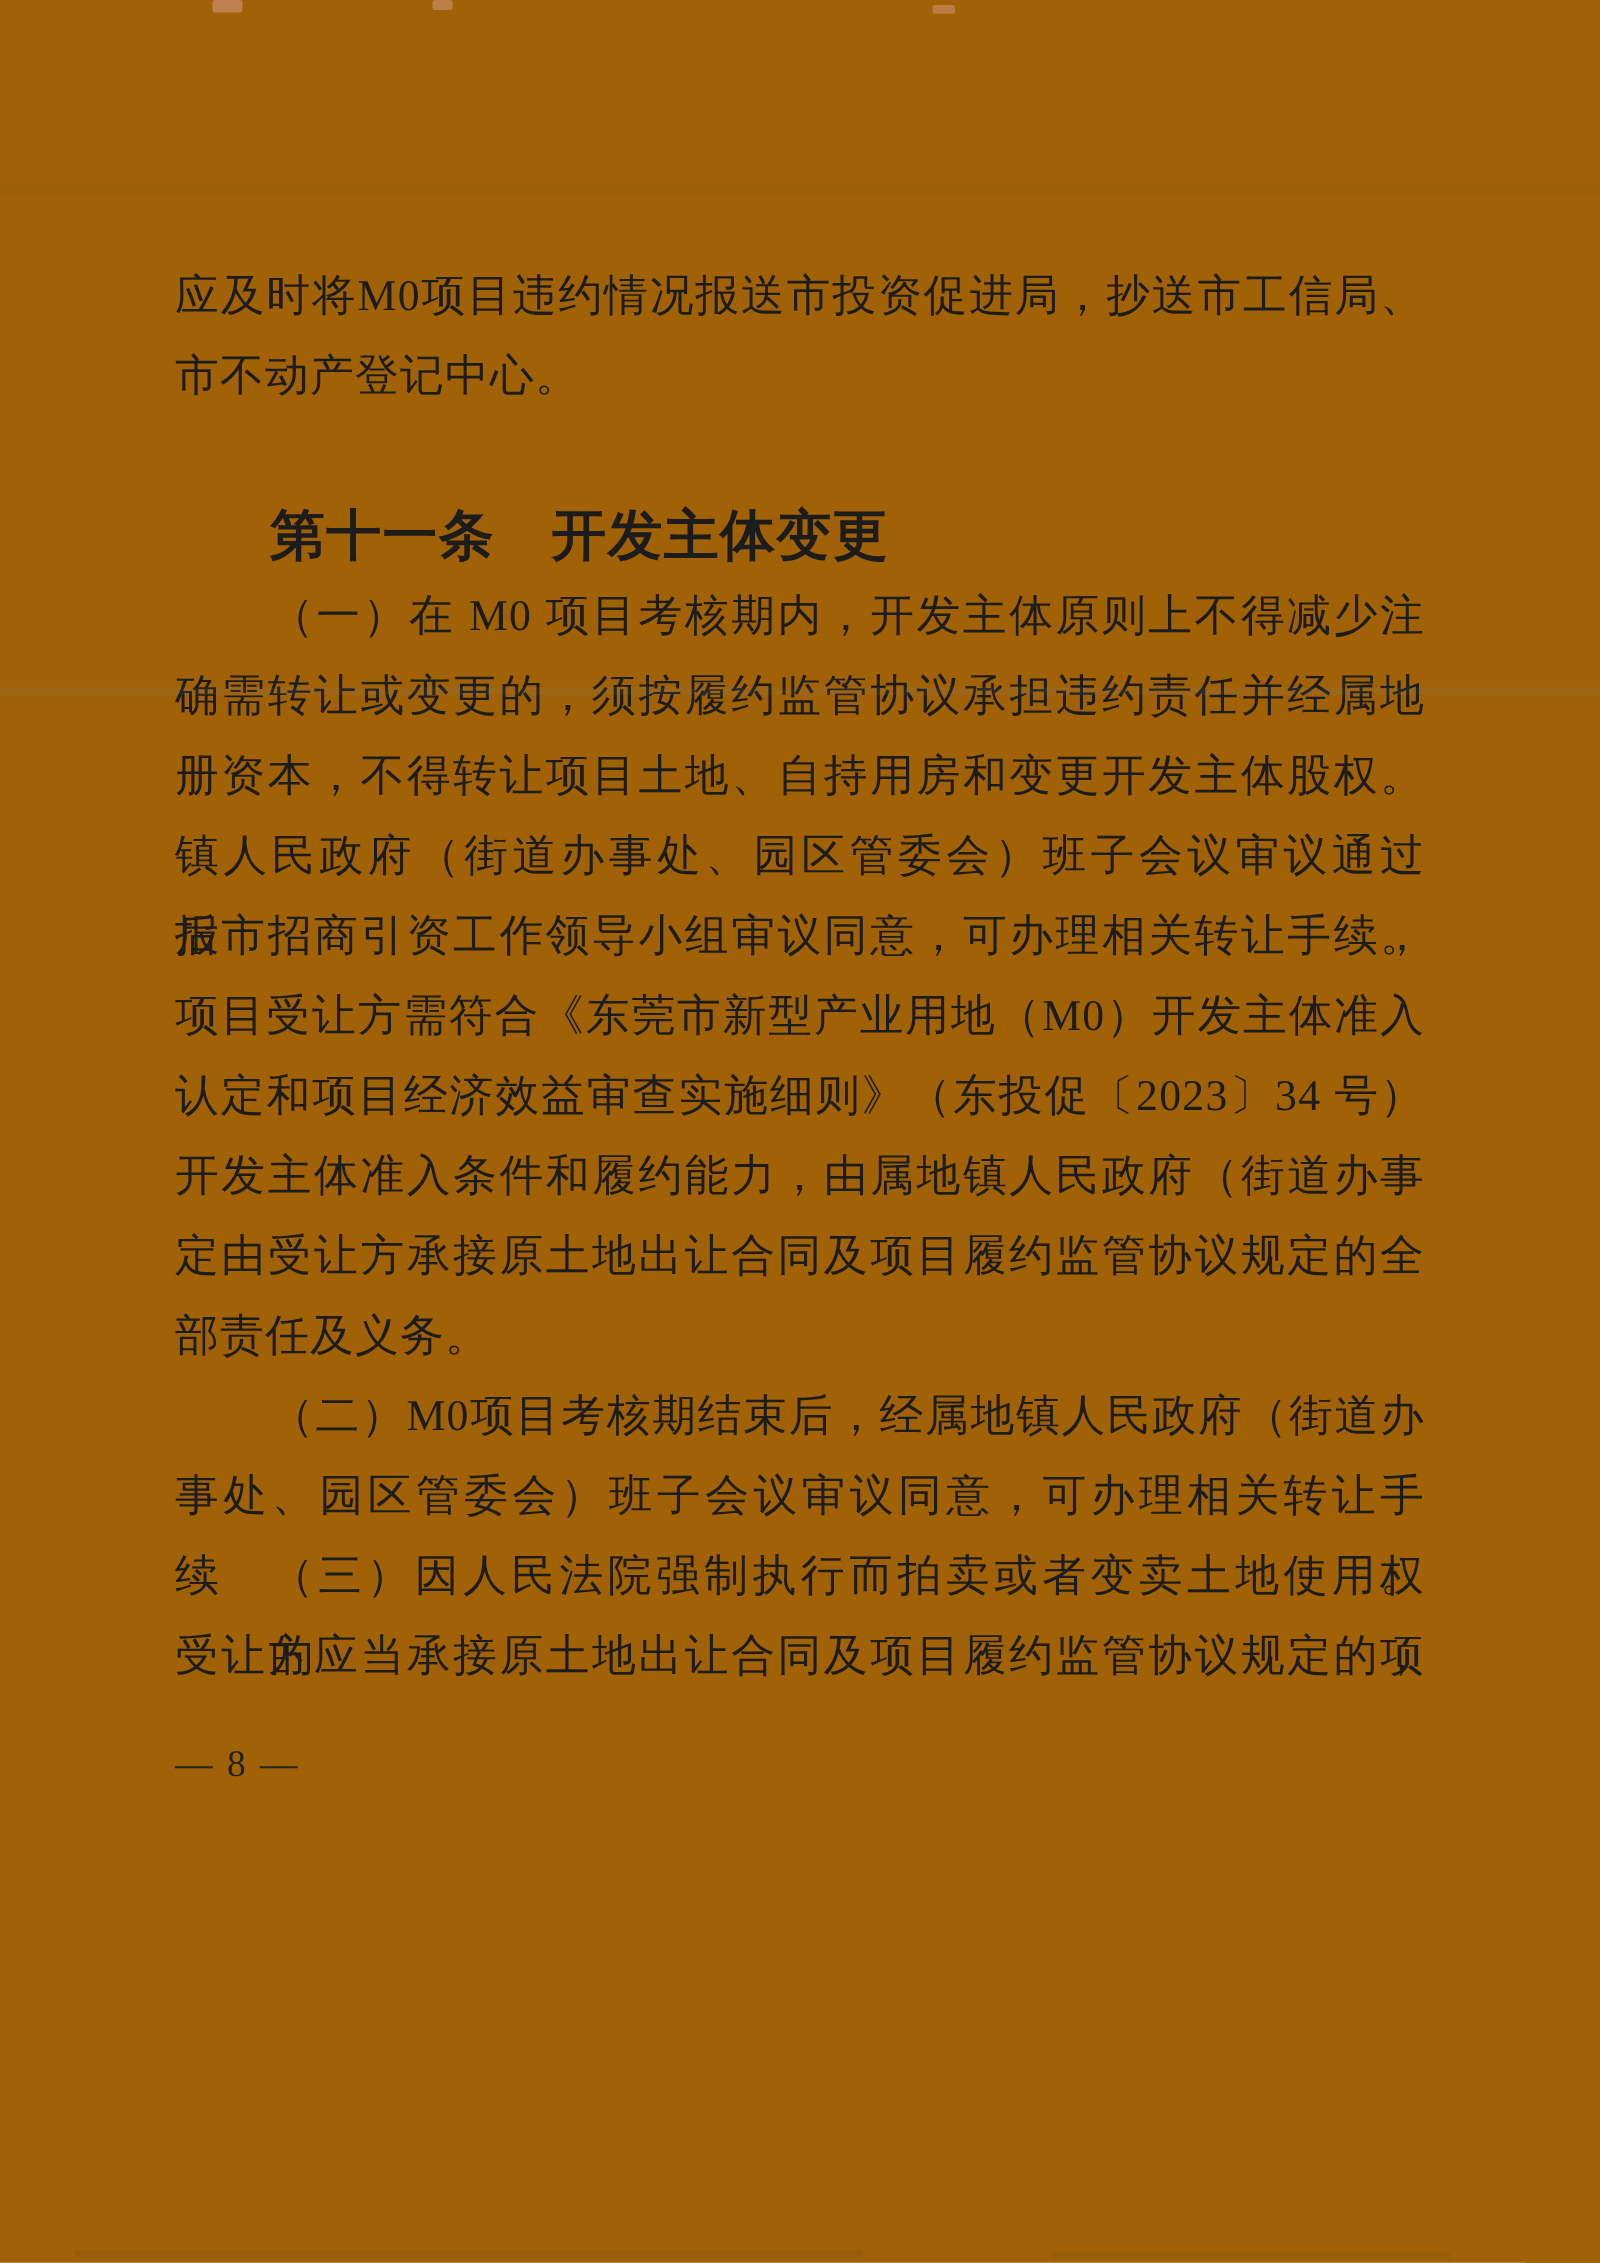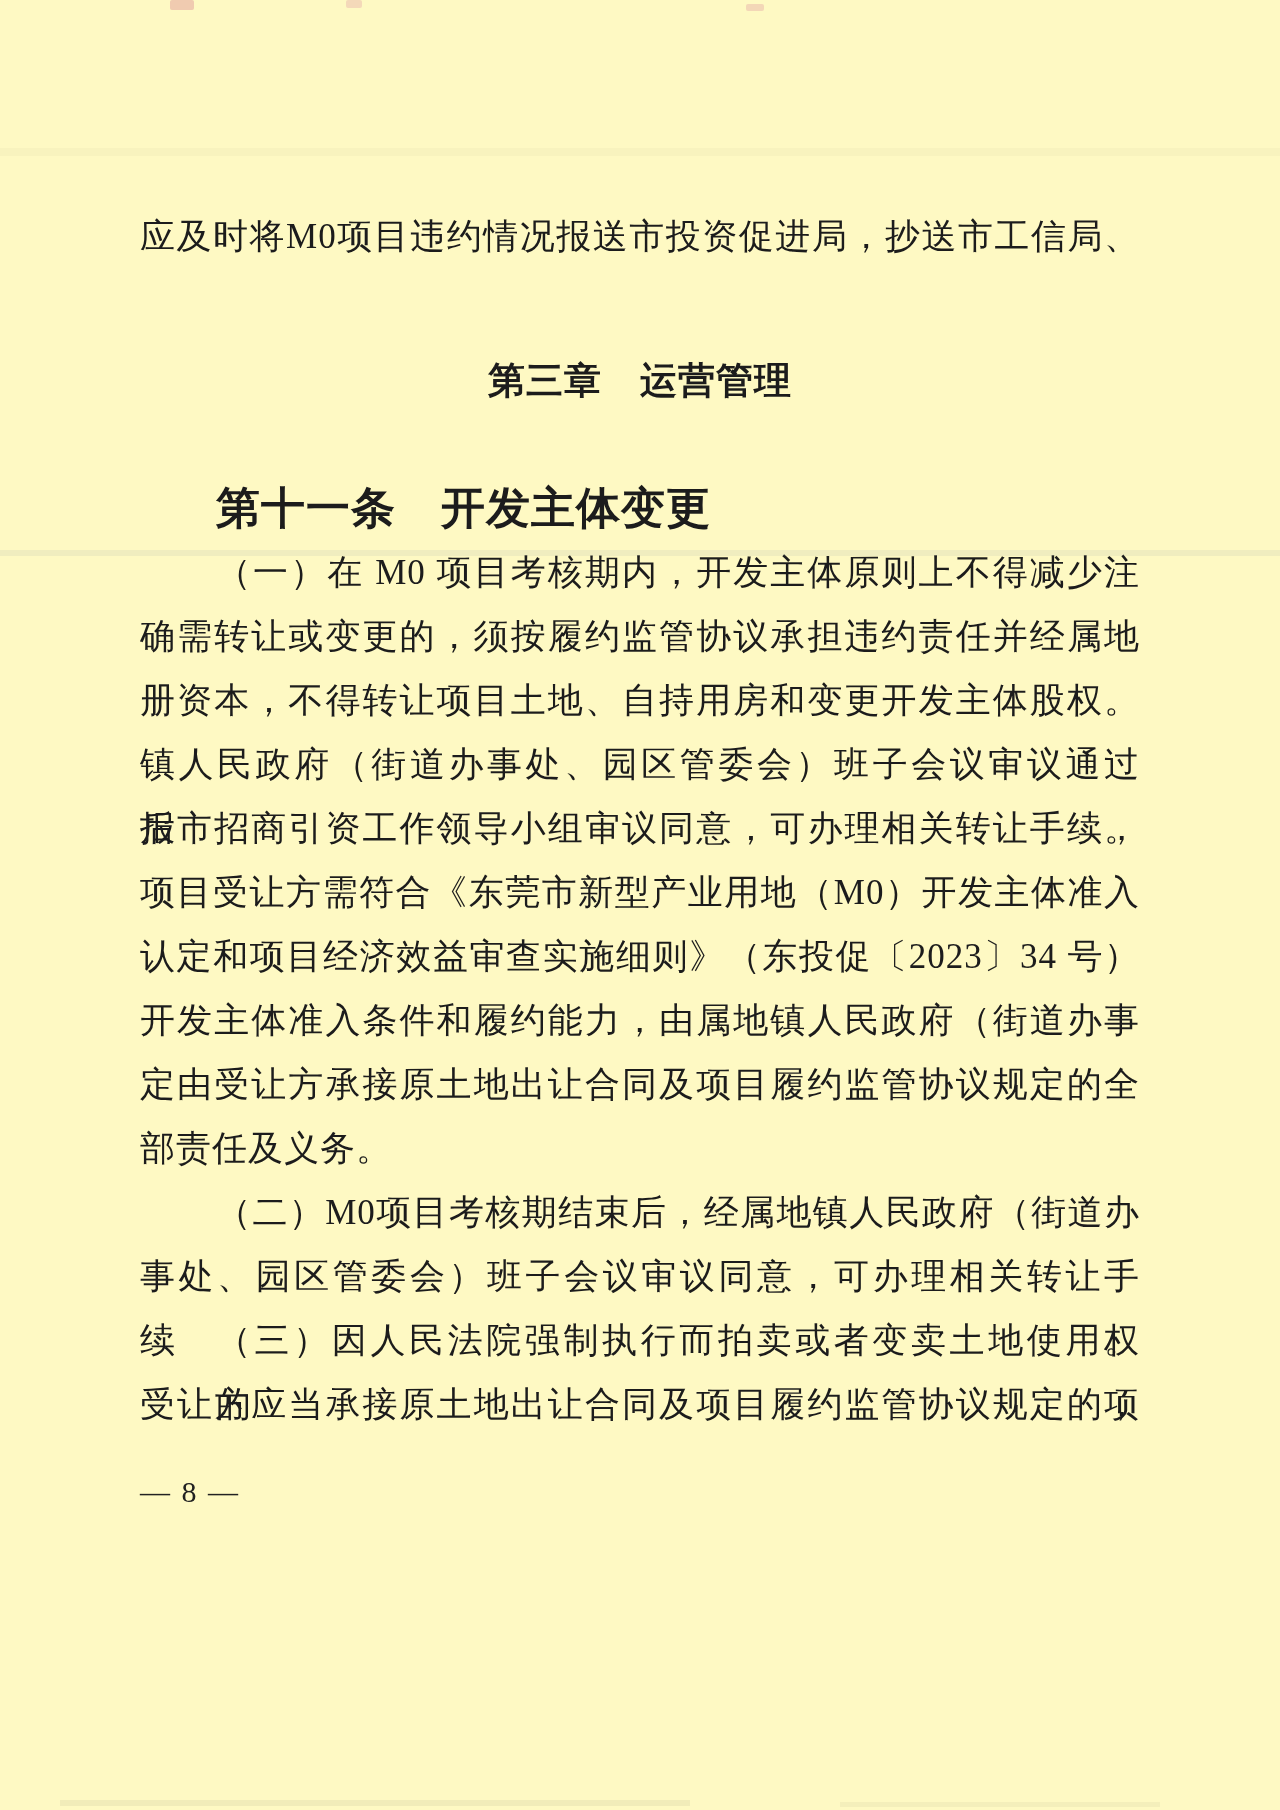--- a/index.html
+++ b/index.html
@@ -7,21 +7,21 @@
     width:1280px;height:1810px;
     background:#ffffff;
     font-family:"Liberation Serif","DejaVu Serif",serif;
     color:#1c1c1c;
     position:relative;
     overflow:hidden;
   }
   .page{
     position:relative;
     width:1280px;height:1810px;
-    background:#fef9c3;
+    background:#a16207;
   }
   .content{
     padding:205px 140px 0 140px;
   }
   .line{
     font-size:35px;
     line-height:64px;
     height:64px;
     letter-spacing:1px;
     white-space:nowrap;
@@ -76,21 +76,21 @@
   <span class="artifact red-mark-1"></span>
   <span class="artifact red-mark-2"></span>
   <span class="artifact red-mark-3"></span>
   <span class="artifact gray-band-1"></span>
   <span class="artifact gray-band-2"></span>
   <span class="artifact bottom-smudge-1"></span>
   <span class="artifact bottom-smudge-2"></span>
 
   <div class="content" id="doc-body">
       <div class="line line--body line--justify">应及时将M0项目违约情况报送市投资促进局，抄送市工信局、</div>
-      <div class="line line--chapter">第三章　运营管理</div>
+      <div class="line line--body">市不动产登记中心。</div>
       <div class="line line--article">第十一条　开发主体变更</div>
       <div class="line line--body line--indent line--justify">（一）在 M0 项目考核期内，开发主体原则上不得减少注</div>
       <div class="line line--body line--justify">确需转让或变更的，须按履约监管协议承担违约责任并经属地</div>
       <div class="line line--body line--justify">册资本，不得转让项目土地、自持用房和变更开发主体股权。</div>
       <div class="line line--body line--justify">镇人民政府（街道办事处、园区管委会）班子会议审议通过后，</div>
       <div class="line line--body line--justify">报市招商引资工作领导小组审议同意，可办理相关转让手续。</div>
       <div class="line line--body line--justify">项目受让方需符合《东莞市新型产业用地（M0）开发主体准入</div>
       <div class="line line--body line--justify">认定和项目经济效益审查实施细则》（东投促〔2023〕34 号）</div>
       <div class="line line--body line--justify">开发主体准入条件和履约能力，由属地镇人民政府（街道办事</div>
       <div class="line line--body line--justify">定由受让方承接原土地出让合同及项目履约监管协议规定的全</div>

